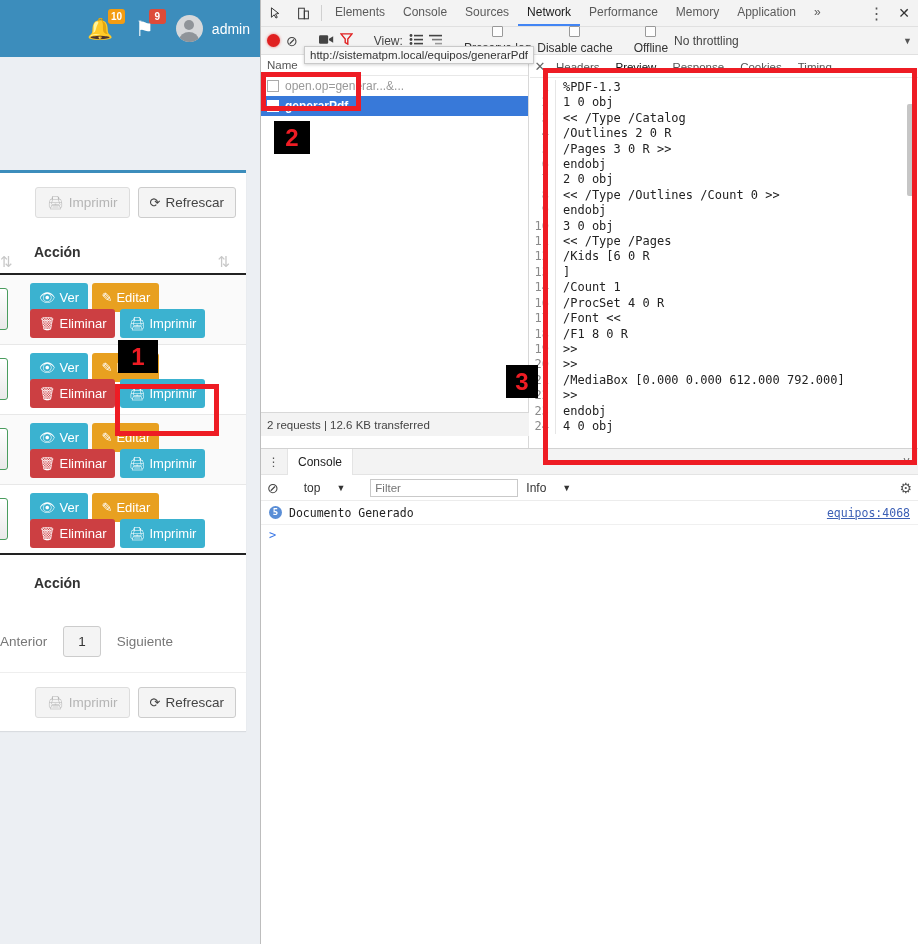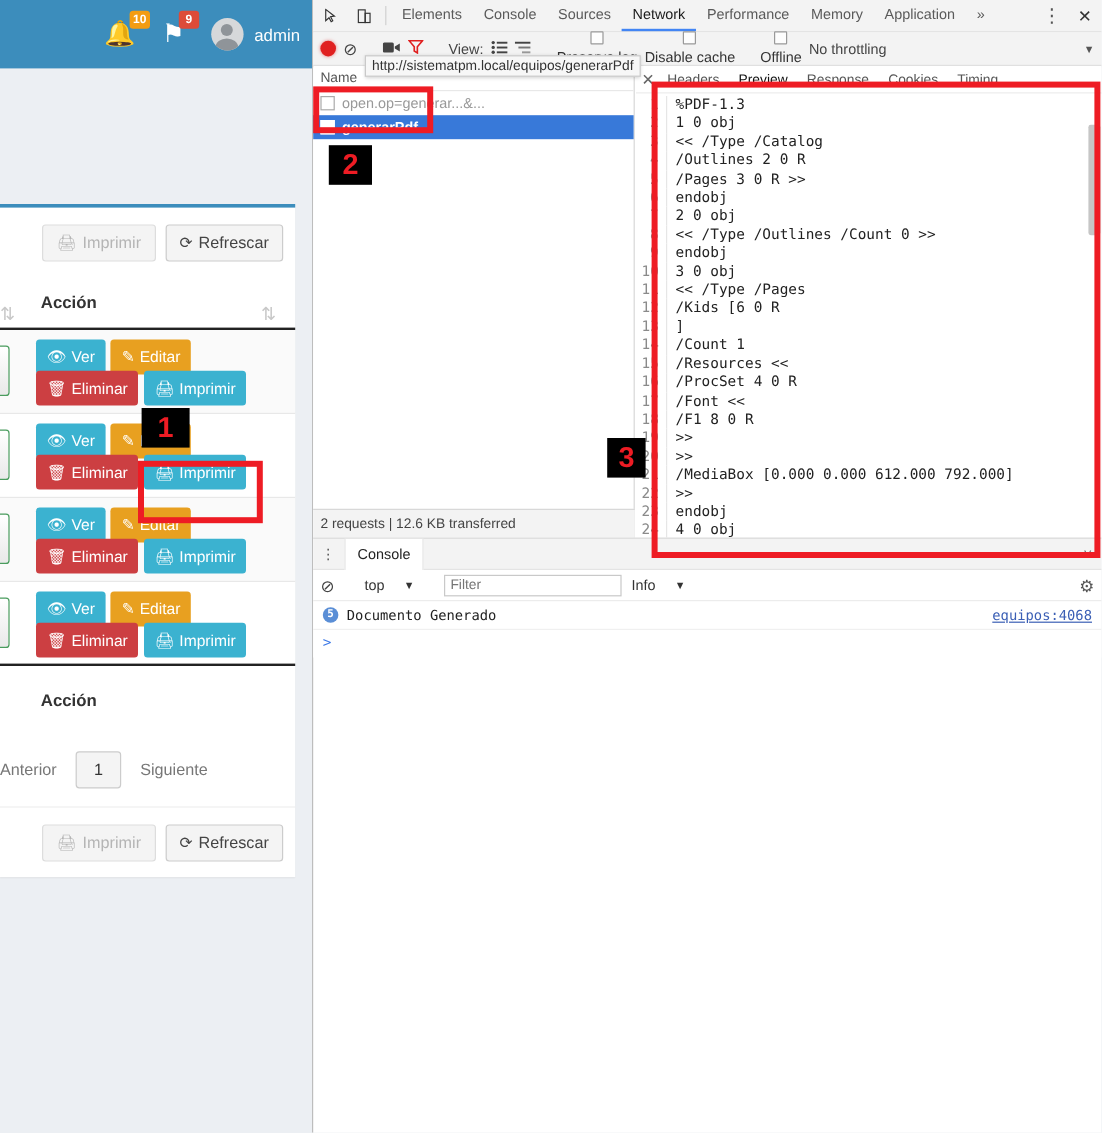--- a/index.html
+++ b/index.html
@@ -160,21 +160,21 @@
     position: absolute; left: 0; top: 56px; width: 268px; bottom: 496px;
     border-right: 1px solid #d8d8d8; background: #fff;
   }
   #req-head { height: 20px; font-size: 11.5px; color: #555; padding: 3px 0 0 6px; border-bottom: 1px solid #e8e8e8; }
   .req-row { height: 20px; display: flex; align-items: center; padding-left: 6px; font-size: 12px; gap: 6px; }
   .req-row.sel { background: #3879d9; color: #fff; font-weight: bold; }
   .req-row.faded { color: #999; }
   .rcb { width: 12px; height: 12px; border: 1px solid #aaa; background: #fff; flex: none; }
   .req-row.sel .rcb { border-color: #fff; }
   #req-status {
-    position: absolute; left: 0; bottom: 0; width: 268px; height: 24px;
+    position: absolute; left: 0; bottom: 12px; width: 268px; height: 24px;
     border-top: 1px solid #d8d8d8; background: #f3f3f3;
     font-size: 11.5px; color: #444; display: flex; align-items: center; padding-left: 6px; margin-top: 12px;
   }
   #url-tooltip {
     position: absolute; left: 43px; top: 46px; z-index: 30;
     background: #f7f7f7; border: 1px solid #c9c9c9;
     font-size: 11.5px; color: #333; padding: 2px 5px; white-space: nowrap;
     box-shadow: 0 1px 3px rgba(0,0,0,.18);
   }
 
@@ -587,24 +587,20 @@
             </div>
             <div class="cline">
               <span class="lno">13</span>
               <span>]</span>
             </div>
             <div class="cline">
               <span class="lno">14</span>
               <span>/Count 1</span>
             </div>
             <div class="cline">
-              <span class="lno">15</span>
-              <span>/Resources &lt;&lt;</span>
-            </div>
-            <div class="cline">
               <span class="lno">16</span>
               <span>/ProcSet 4 0 R</span>
             </div>
             <div class="cline">
               <span class="lno">17</span>
               <span>/Font &lt;&lt;</span>
             </div>
             <div class="cline">
               <span class="lno">18</span>
               <span>/F1 8 0 R</span>

